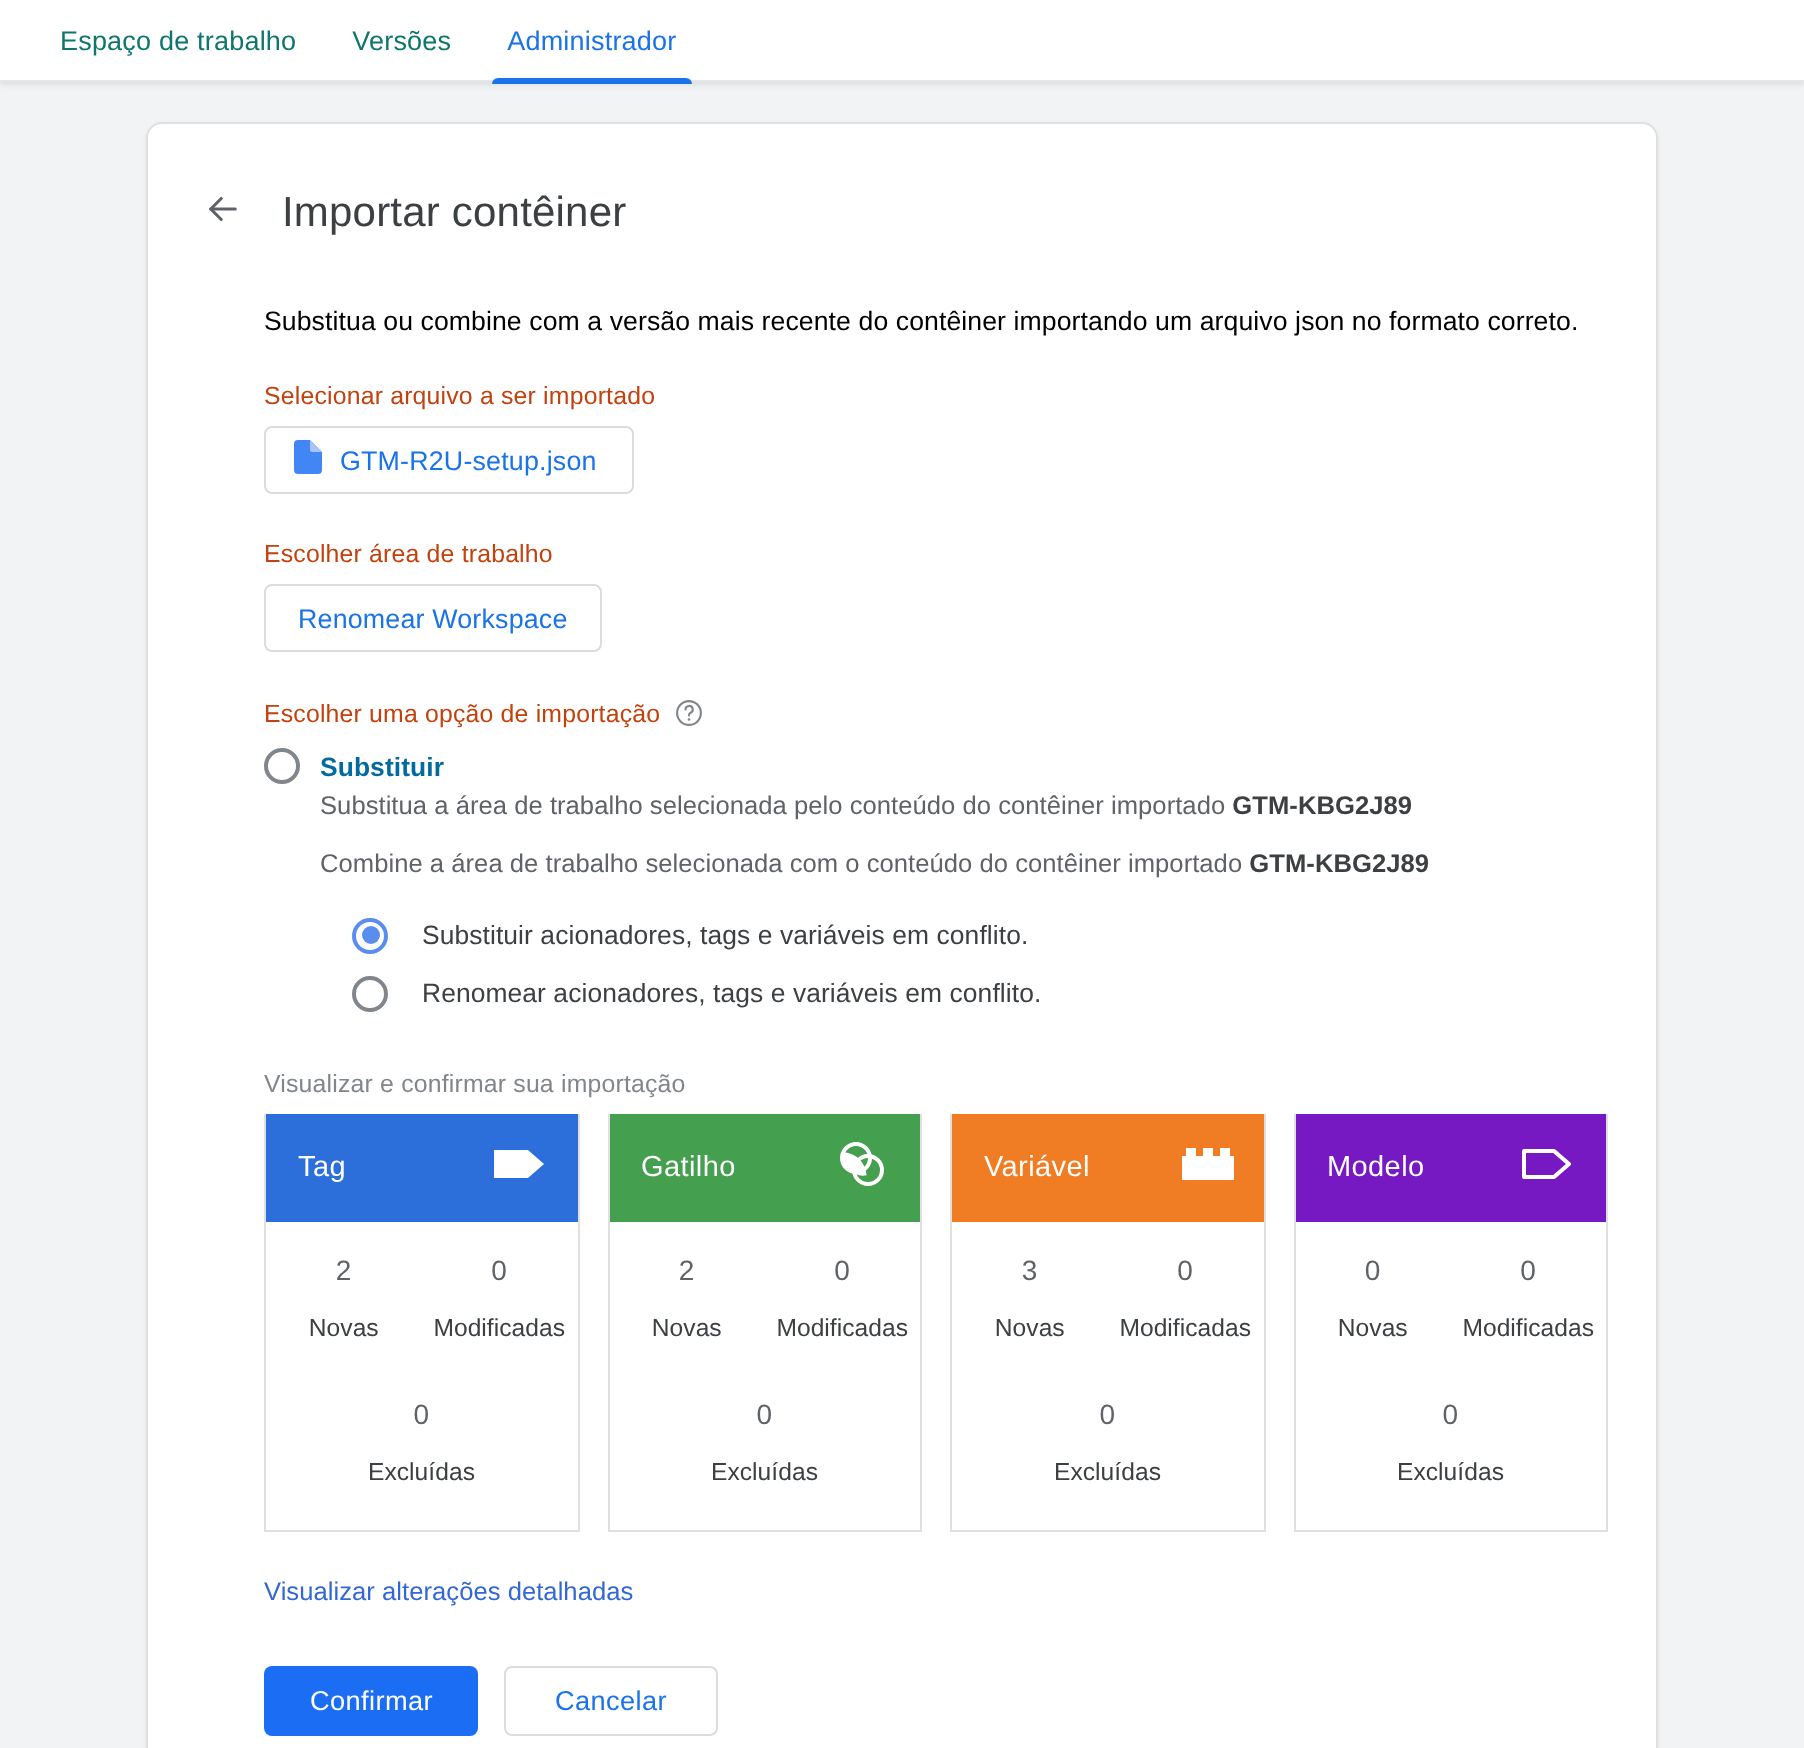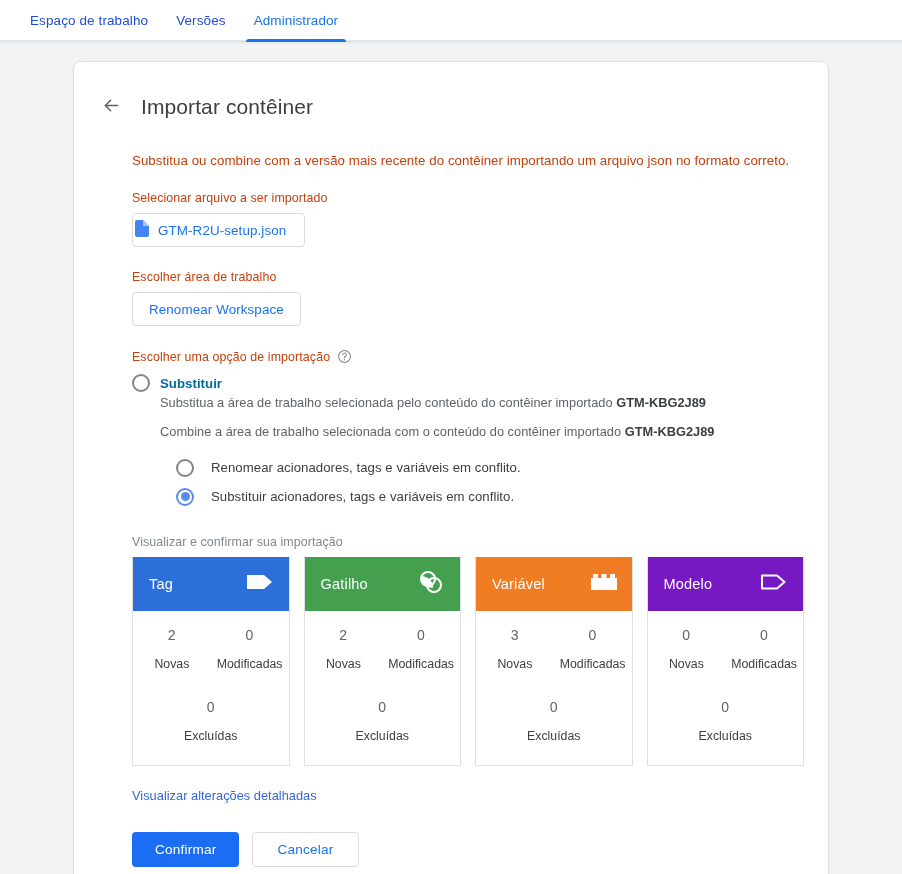--- a/index.html
+++ b/index.html
@@ -23,21 +23,21 @@
     box-shadow: 0 1px 3px rgba(60,64,67,.14);
     position: relative;
     z-index: 5;
   }
   .tab {
     height: 41px;
     display: flex;
     align-items: center;
     padding: 0 14px;
     font-size: 13.5px;
-    color: #1d4ed8;
+    color: #0f766e;
     letter-spacing: .1px;
     position: relative;
     cursor: pointer;
   }
   .tab.active { color: #1a73e8; font-weight: 500; }
   .tab.active::after {
     content: "";
     position: absolute;
     left: 6px; right: 6px; bottom: -1px;
     height: 3px;
@@ -75,21 +75,21 @@
     font-weight: 400;
     color: #3c4043;
     margin-left: 13px;
     letter-spacing: .1px;
   }
 
   .body { padding: 0 24px 0 58px; }
 
   .intro {
     font-size: 13.3px;
-    color: #c2410c;
+    color: #000000;
     margin-top: 23px;
     letter-spacing: .05px;
   }
 
   .field-label {
     font-size: 12.4px;
     color: #c2410c;
     margin-top: 23px;
     margin-bottom: 8px;
     letter-spacing: .1px;
@@ -107,21 +107,21 @@
     padding: 0 16px;
     border: 1px solid #dadce0;
     border-radius: 4px;
     background: #fff;
     font-size: 13.4px;
     color: #1a73e8;
     font-weight: 500;
     cursor: pointer;
     letter-spacing: .1px;
   }
-  .chip.file { padding: 0 18px 0 2px; }
+  .chip.file { padding: 0 18px 0 14px; }
   .file-icon { flex: 0 0 auto; }
 
   .help-icon { cursor: pointer; display: inline-flex; }
 
   
   .radio-group { margin-top: 10px; }
   .radio-row {
     display: flex;
     align-items: center;
     gap: 10px;
@@ -336,26 +336,26 @@
       <div class="radio-desc">
         <span>Substitua a área de trabalho selecionada pelo conteúdo do contêiner importado </span><b>GTM-KBG2J89</b>
       </div>
 
       <div class="radio-desc">
         <span>Combine a área de trabalho selecionada com o conteúdo do contêiner importado </span><b>GTM-KBG2J89</b>
       </div>
 
       <div class="sub-radios">
         <div class="radio-row">
+          <span class="radio checked"></span>
+          <span class="radio-label">Substituir acionadores, tags e variáveis em conflito.</span>
+        </div>
+        <div class="radio-row">
           <span class="radio"></span>
           <span class="radio-label">Renomear acionadores, tags e variáveis em conflito.</span>
-        </div>
-        <div class="radio-row">
-          <span class="radio checked"></span>
-          <span class="radio-label">Substituir acionadores, tags e variáveis em conflito.</span>
         </div>
       </div>
     </div>
 
     
     <div class="summary-label">Visualizar e confirmar sua importação</div>
 
     <div class="summary-grid">
 
       <div class="sum-card">

